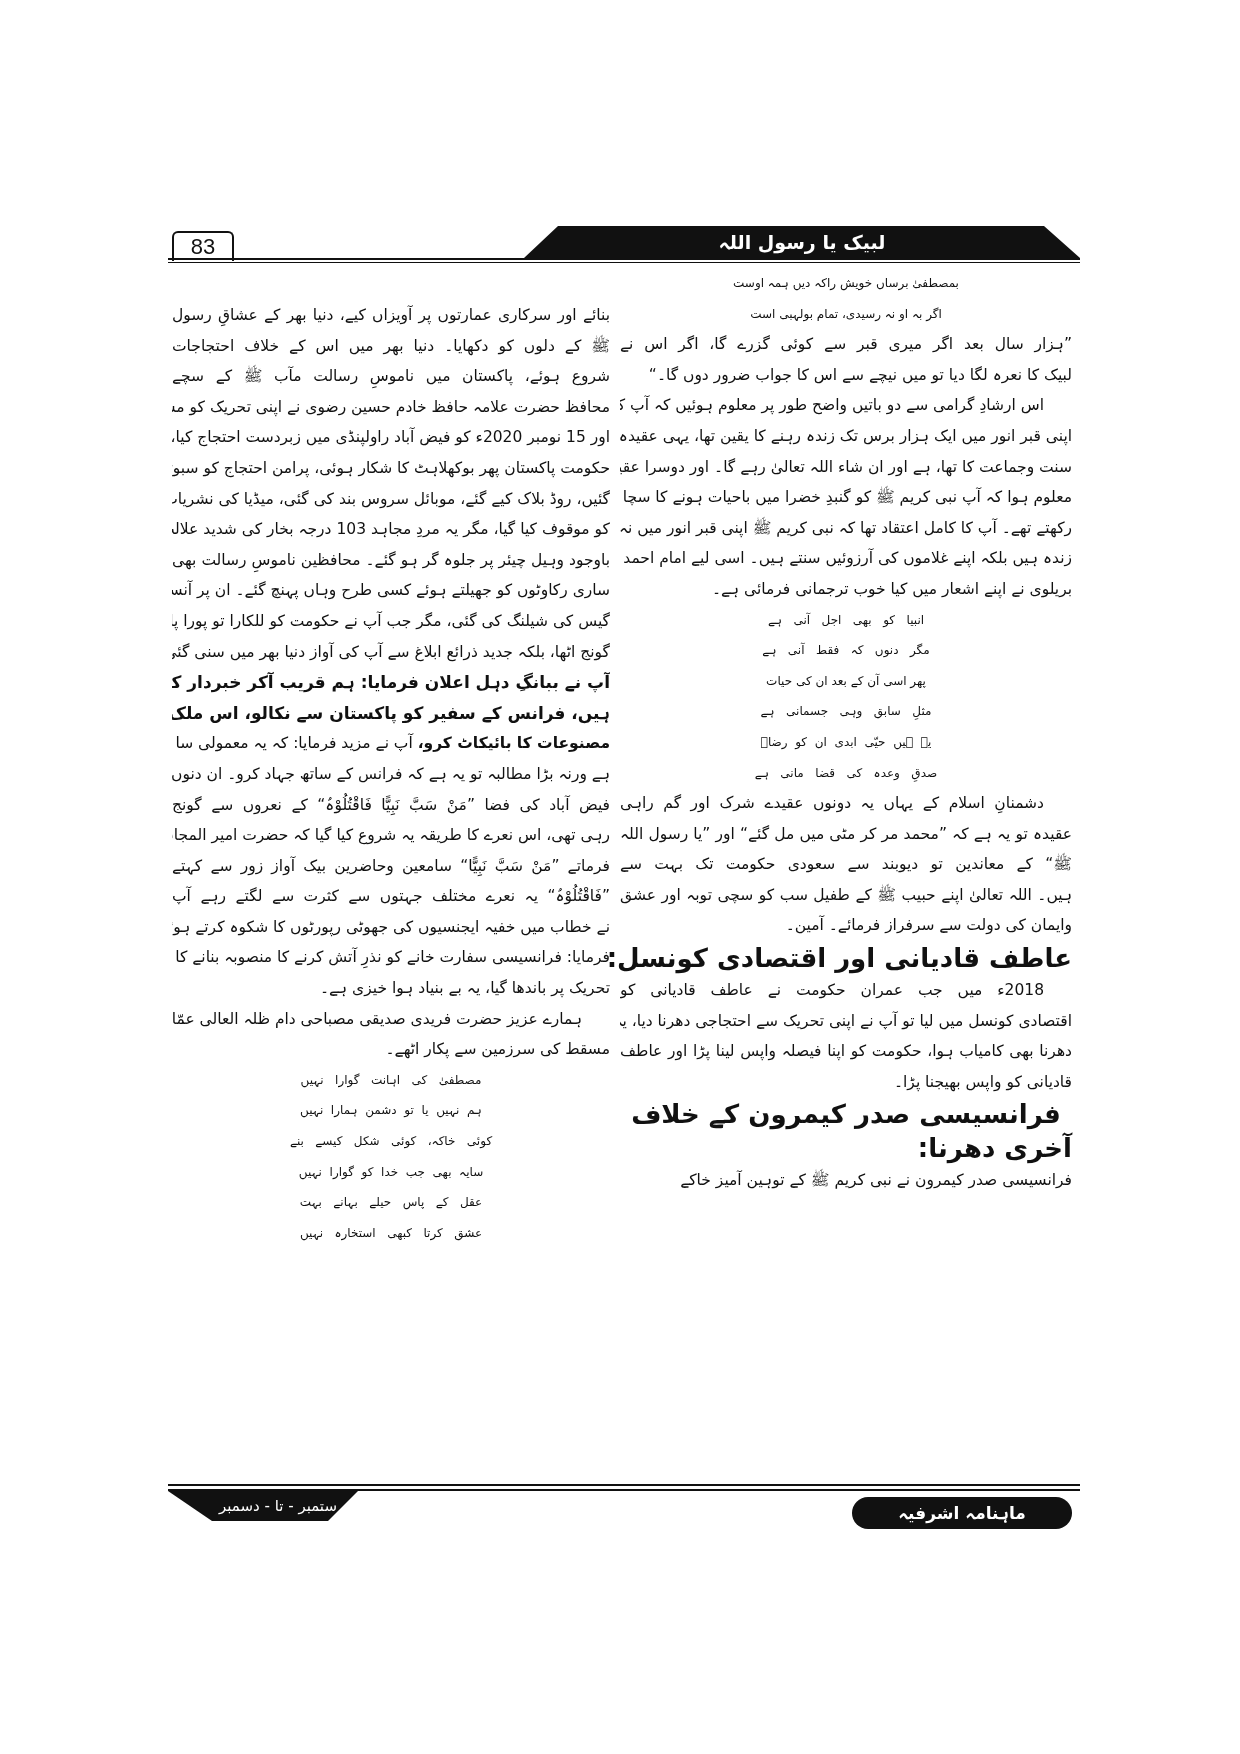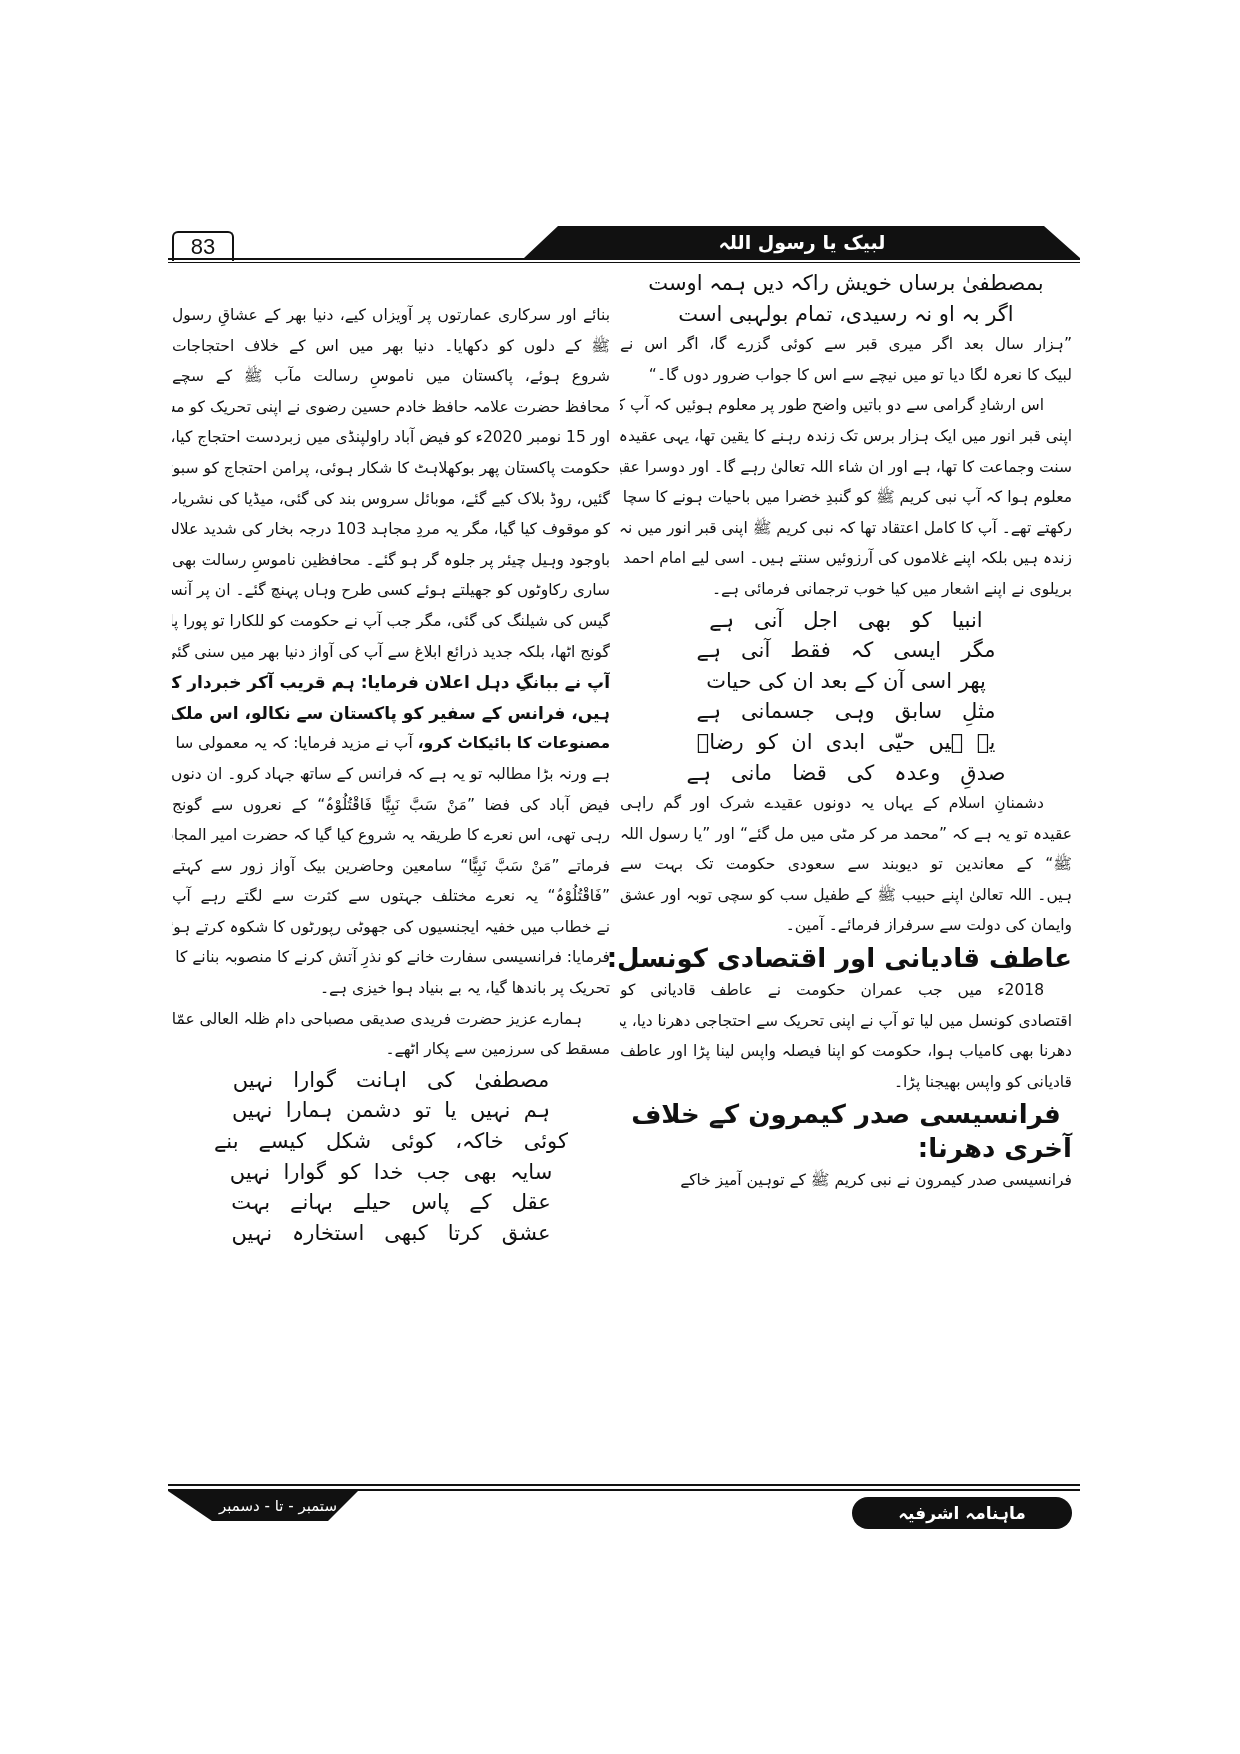--- a/index.html
+++ b/index.html
@@ -20,21 +20,21 @@
   .rule-top-1 { position: absolute; left: 168px; top: 258px; width: 912px; height: 2px; background: #111; }
   .rule-top-2 { position: absolute; left: 168px; top: 262px; width: 912px; height: 1px; background: #111; }
 
   
   .col { position: absolute; direction: rtl; text-align: justify; font-family: "DejaVu Sans", sans-serif; }
   .col-right { left: 620px; top: 268px; width: 452px; }
   .col-left  { left: 172px; top: 268px; width: 438px; margin-top: 32px; }
   .line { font-size: 15.5px; line-height: 30.6px; white-space: nowrap; overflow: hidden; text-align-last: justify; }
   .line.last { text-align-last: right; }
   .line.bold { font-weight: bold; font-size: 17px; }
-  .verse { text-align: center; text-align-last: center; white-space: pre; font-size: 21px; line-height: 30.6px; }
+  .verse { text-align: center; text-align-last: center; white-space: pre; font-size: 12px; line-height: 30.6px; }
   .heading { font-weight: bold; font-size: 26px; line-height: 34px; text-align-last: center; white-space: nowrap; }
   .heading.right { text-align-last: right; }
   .indent { padding-right: 28px; }
 
   
   .rule-bot-1 { position: absolute; left: 168px; top: 1484px; width: 912px; height: 2px; background: #111; }
   .rule-bot-2 { position: absolute; left: 168px; top: 1489px; width: 912px; height: 2px; background: #111; }
   .footer-date { position: absolute; left: 168px; top: 1491px; width: 190px; height: 30px; }
   .footer-date svg { position: absolute; left: 0; top: 0; }
   .footer-date-label { position: absolute; left: 40px; top: 0; width: 140px; height: 30px;
@@ -69,21 +69,21 @@
 
     <div class="line indent">اس ارشادِ گرامی سے دو باتیں واضح طور پر معلوم ہوئیں کہ آپ کو</div>
     <div class="line">اپنی قبر انور میں ایک ہزار برس تک زندہ رہنے کا یقین تھا، یہی عقیدہ اہلِ</div>
     <div class="line">سنت وجماعت کا تھا، ہے اور ان شاء اللہ تعالیٰ رہے گا۔ اور دوسرا عقیدہ یہ</div>
     <div class="line">معلوم ہوا کہ آپ نبی کریم ﷺ کو گنبدِ خضرا میں باحیات ہونے کا سچا عقیدہ</div>
     <div class="line">رکھتے تھے۔ آپ کا کامل اعتقاد تھا کہ نبی کریم ﷺ اپنی قبر انور میں نہ صرف</div>
     <div class="line">زندہ ہیں بلکہ اپنے غلاموں کی آرزوئیں سنتے ہیں۔ اسی لیے امام احمد رضا محدث</div>
     <div class="line last">بریلوی نے اپنے اشعار میں کیا خوب ترجمانی فرمائی ہے۔</div>
 
     <div class="verse">انبیا   کو   بھی   اجل   آنی   ہے</div>
-    <div class="verse">مگر   ایسی   کہ   فقط   آنی   ہے</div>
+    <div class="verse">مگر   دنوں   کہ   فقط   آنی   ہے</div>
     <div class="verse">پھر اسی آن کے بعد ان کی حیات</div>
     <div class="verse">مثلِ   سابق   وہی   جسمانی   ہے</div>
     <div class="verse">یہ  ہیں  حیّی  ابدی  ان  کو  رضاؔ</div>
     <div class="verse">صدقِ   وعدہ   کی   قضا   مانی   ہے</div>
 
     <div class="line indent">دشمنانِ اسلام کے یہاں یہ دونوں عقیدے شرک اور گم راہی</div>
     <div class="line">عقیدہ تو یہ ہے کہ ”محمد مر کر مٹی میں مل گئے“ اور ”یا رسول اللہ</div>
     <div class="line">ﷺ“ کے معاندین تو دیوبند سے سعودی حکومت تک بہت سے</div>
     <div class="line">ہیں۔ اللہ تعالیٰ اپنے حبیب ﷺ کے طفیل سب کو سچی توبہ اور عشق</div>
     <div class="line last">وایمان کی دولت سے سرفراز فرمائے۔ آمین۔</div>

